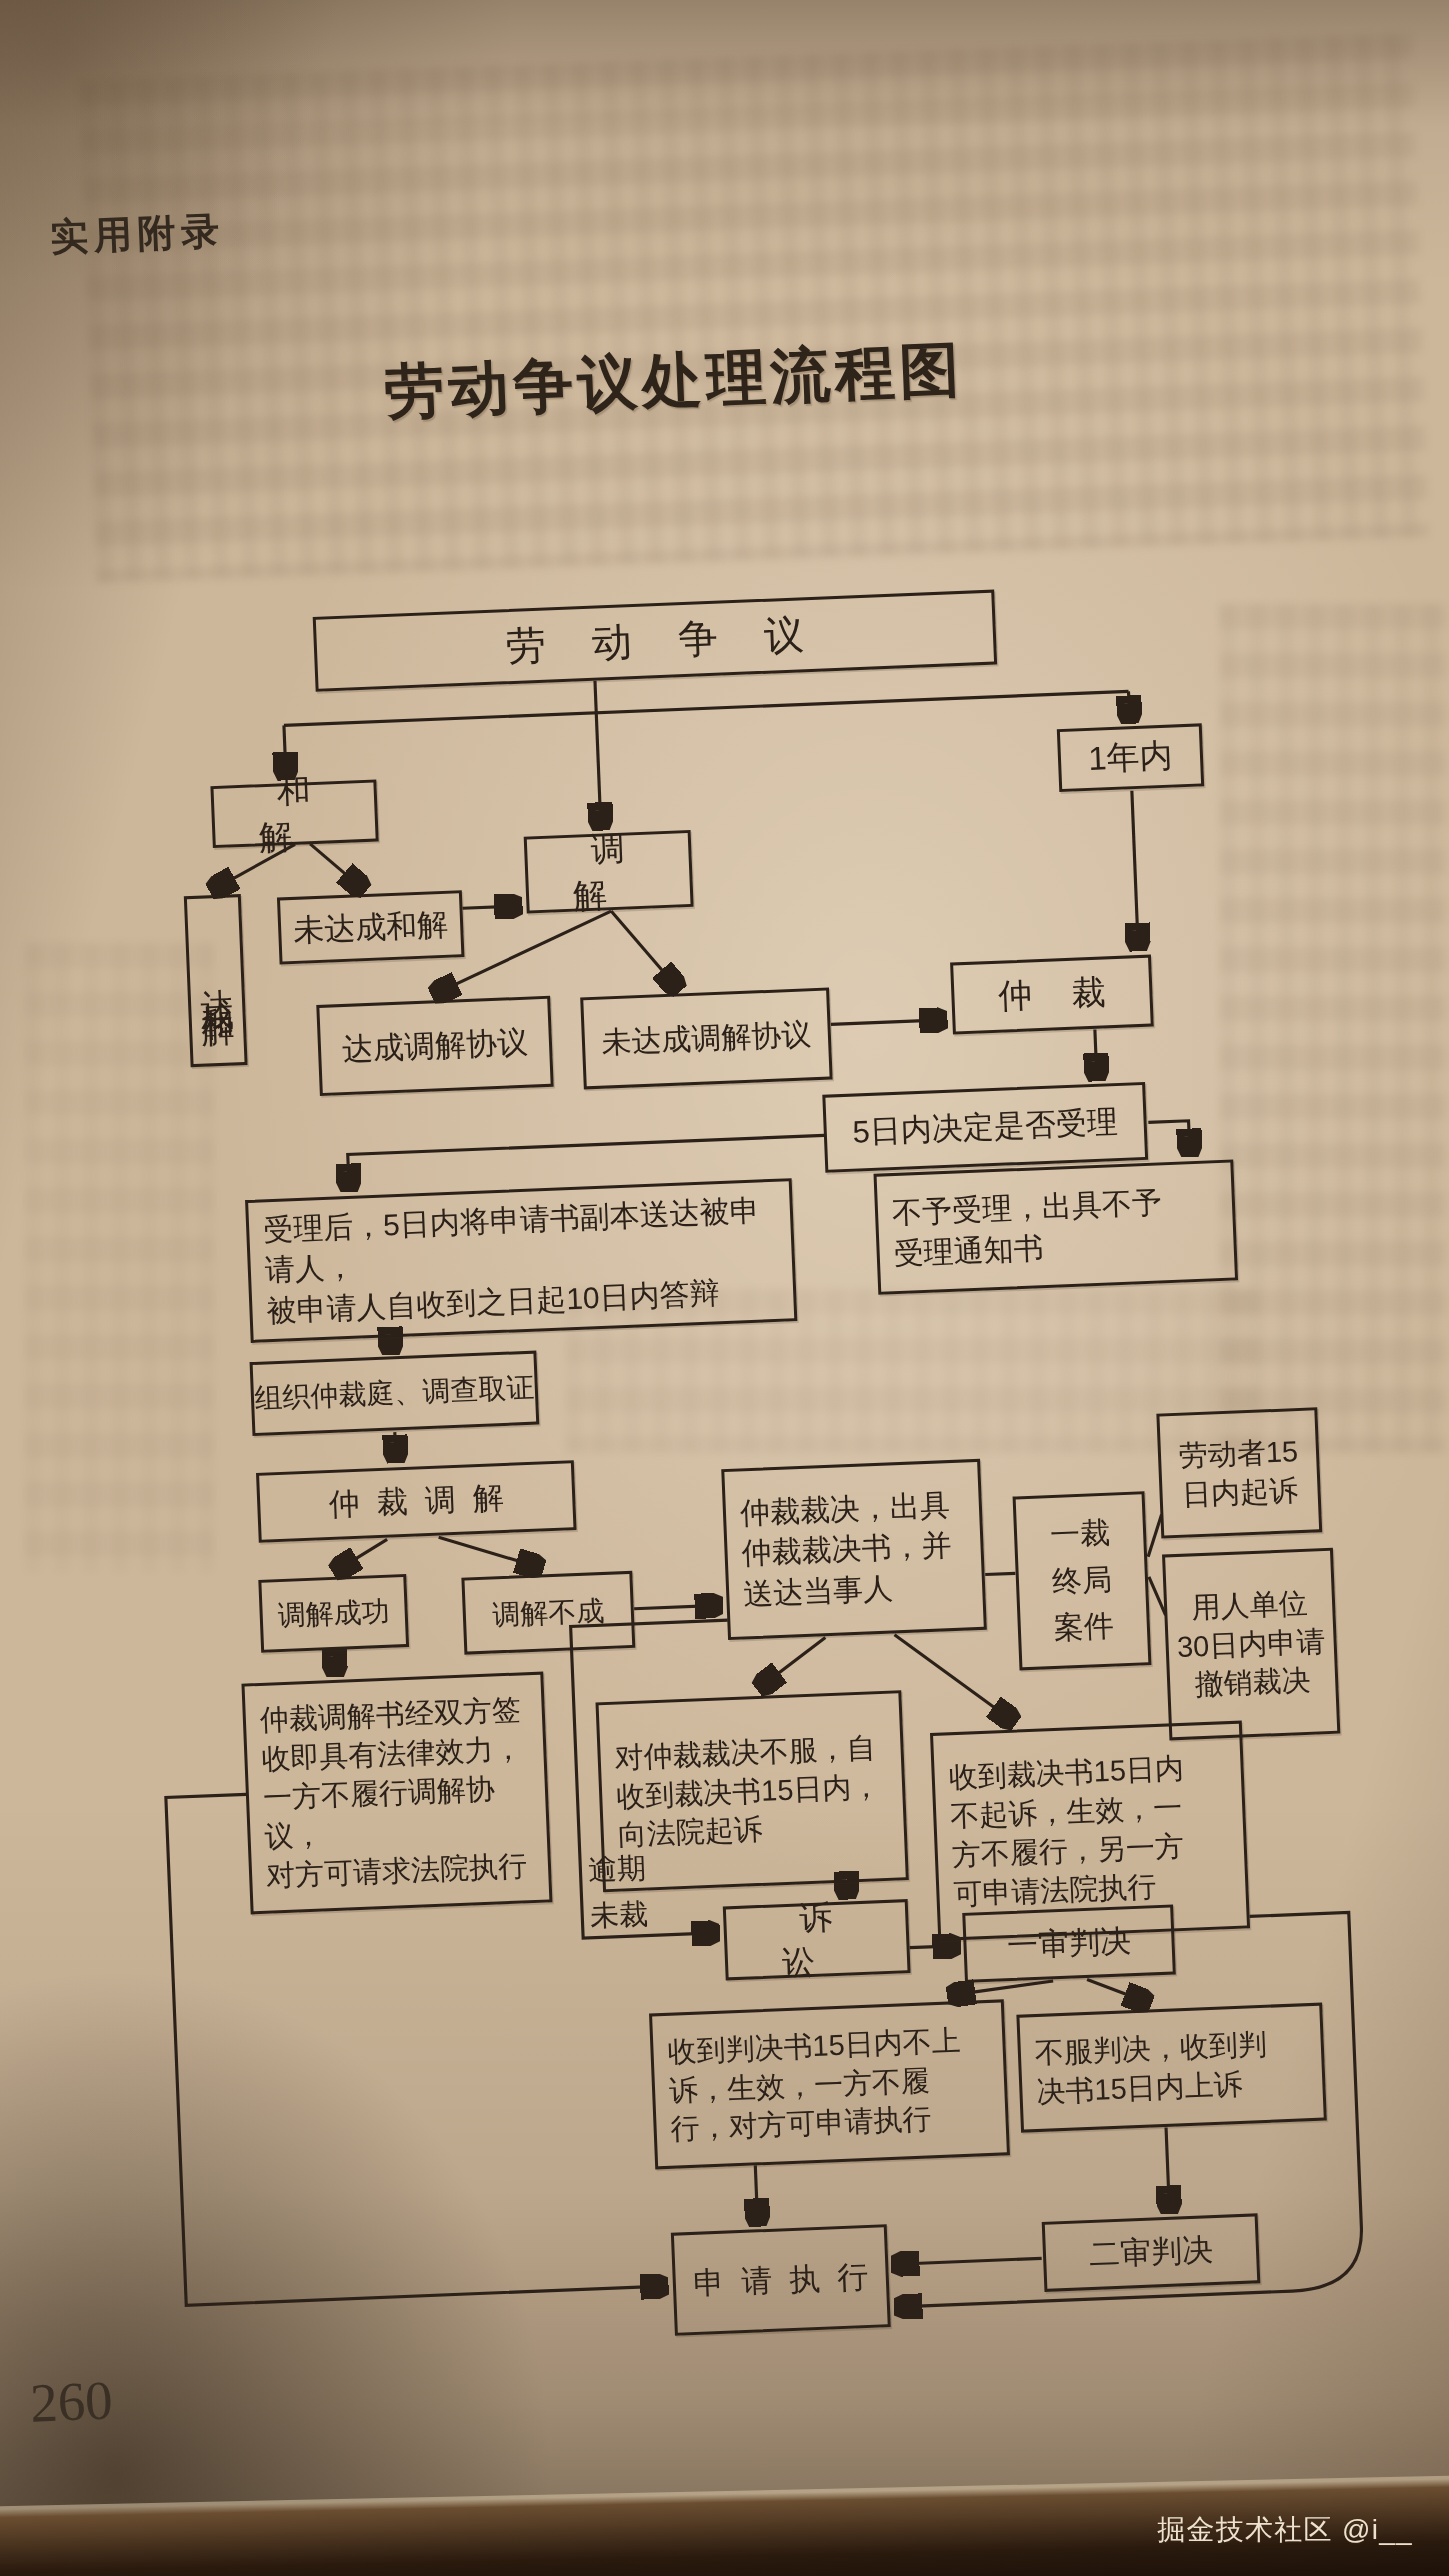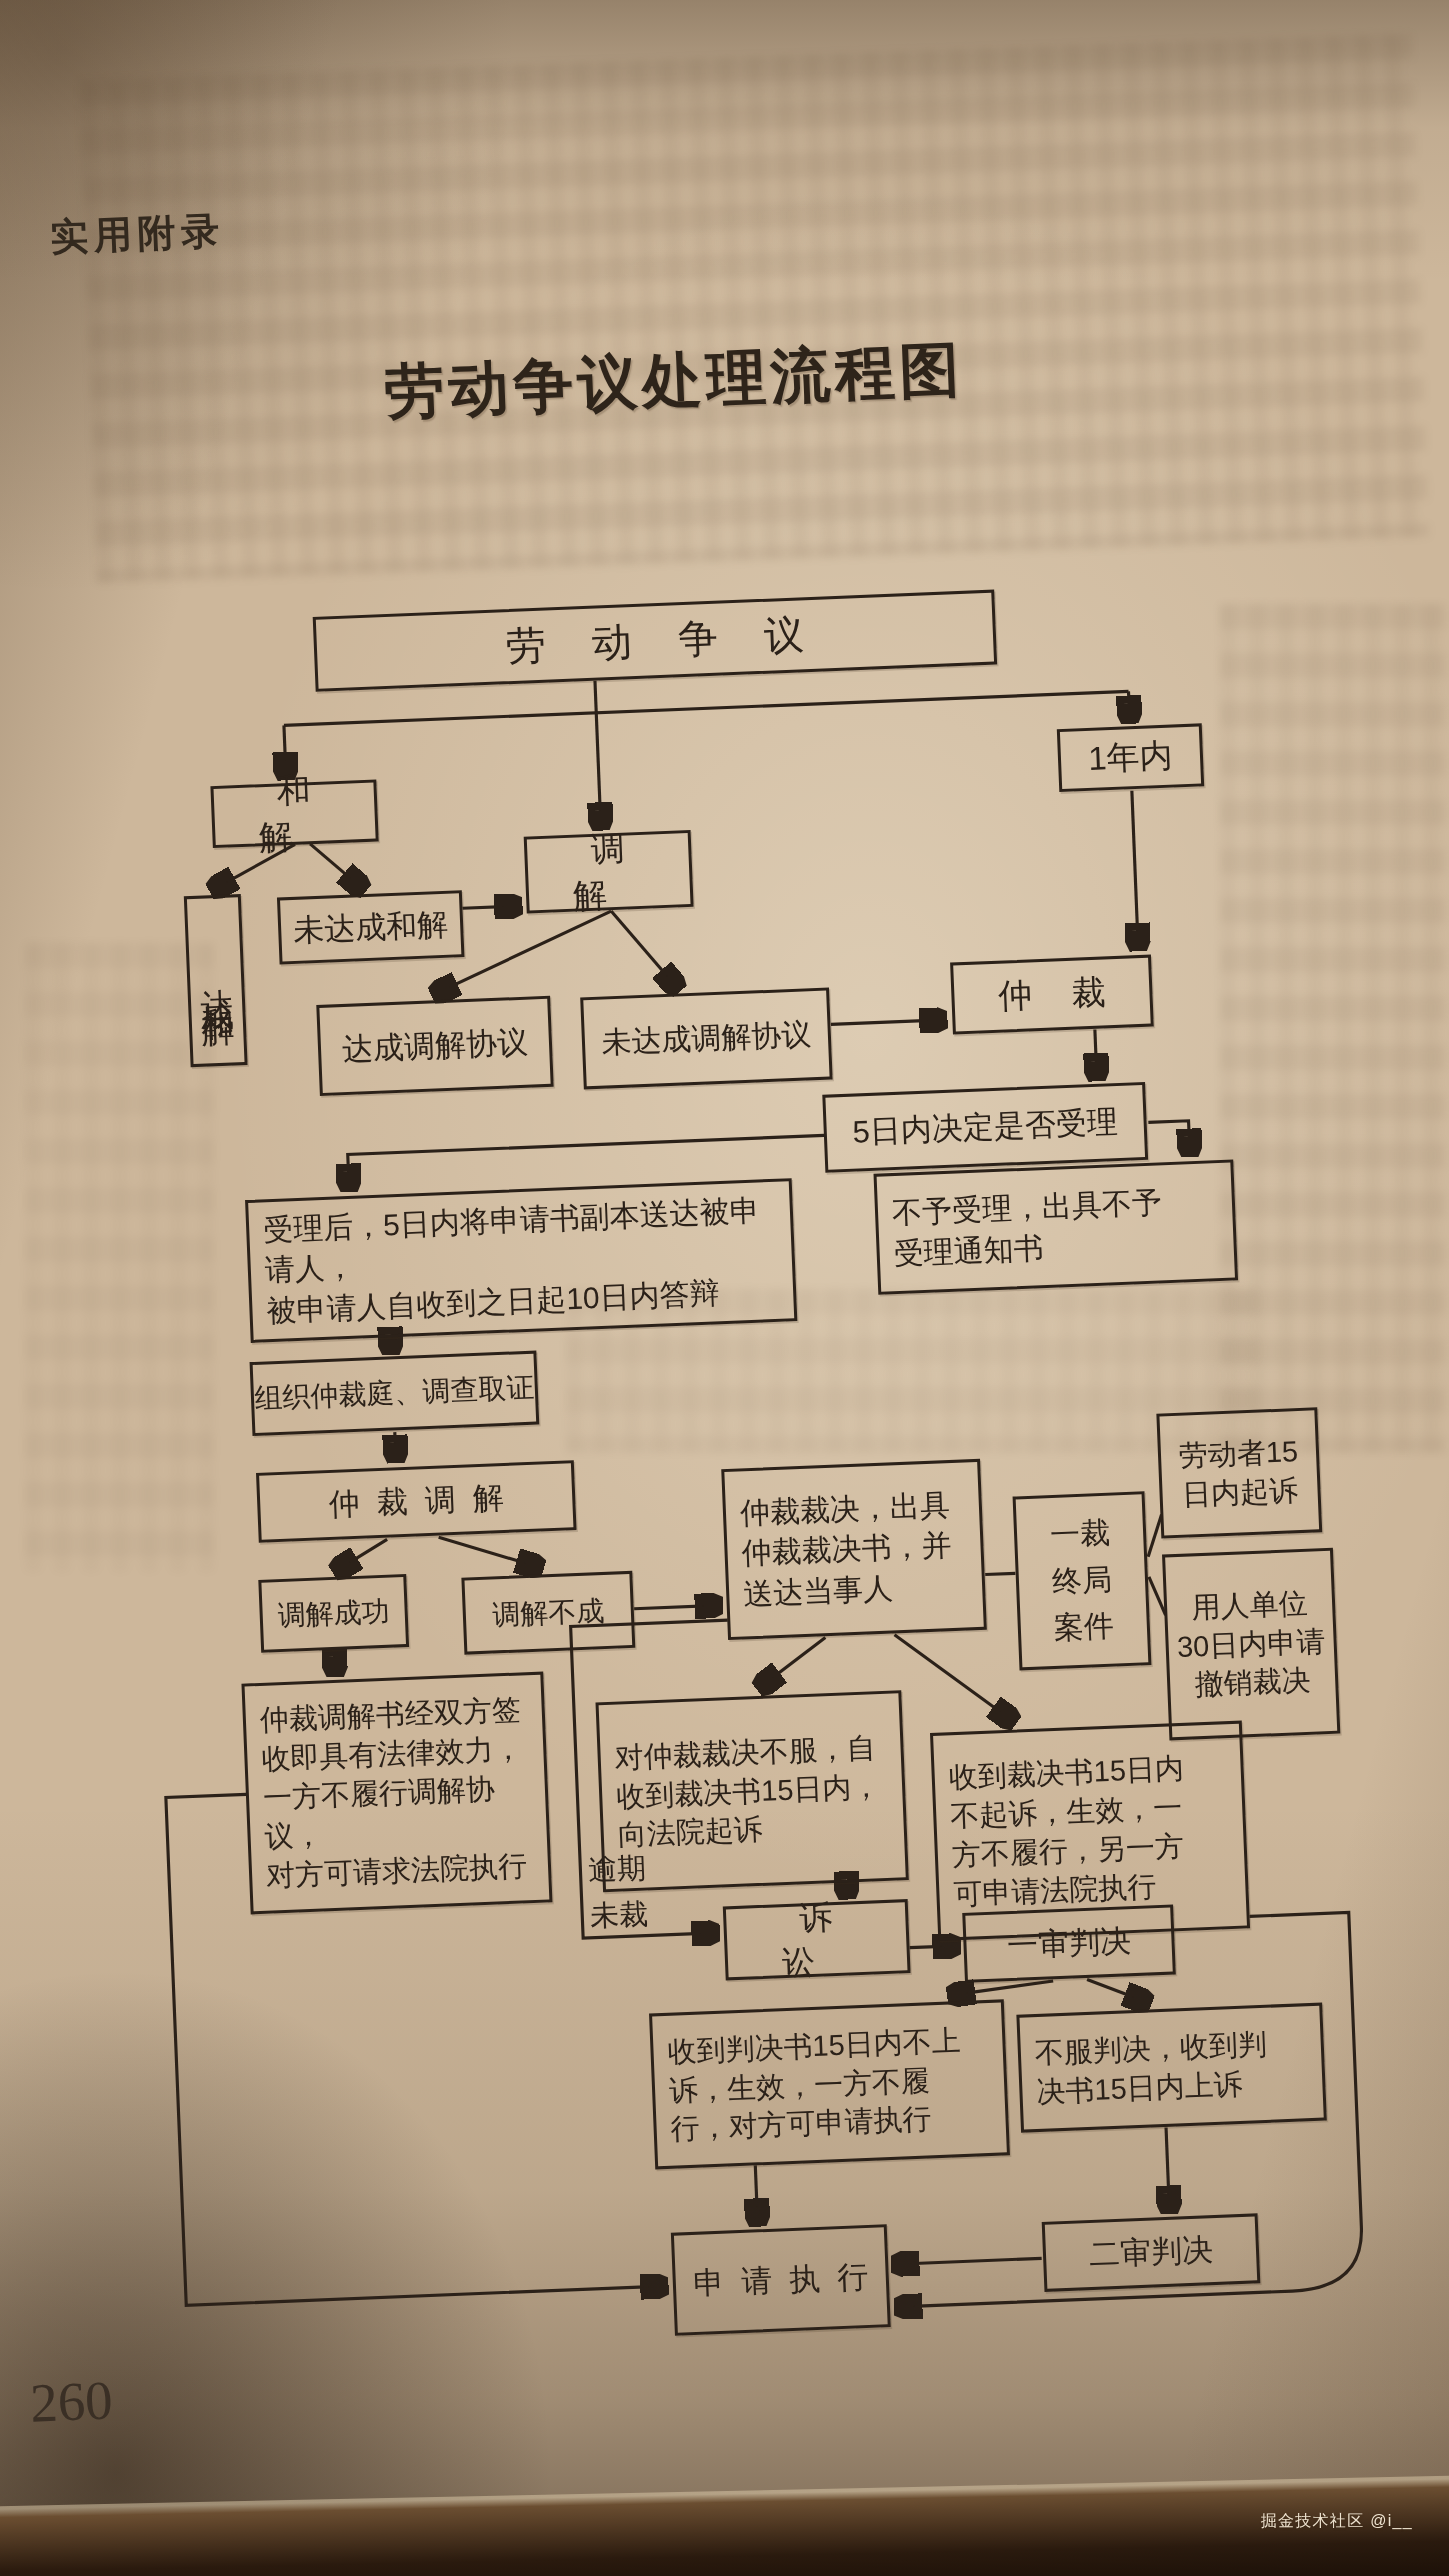--- a/index.html
+++ b/index.html
@@ -66,21 +66,21 @@
     background:linear-gradient(180deg, rgba(214,196,164,.55) 0 3.1px, #6b4e31 11.3px, #2a1a0e 55%, #150c05 100%);
     transform:rotate(-1.2deg); transform-origin:left bottom;
   }
   .vignette{
     position:absolute; inset:0; pointer-events:none;
     background:
       radial-gradient(130% 115% at 50% 45%, rgba(0,0,0,0) 78%, rgba(40,26,12,.30) 100%);
   }
   .watermark{
     position:absolute; right:36px; top:2511px;
-    font-size:16px; color:#f7ecd9; letter-spacing:1.3px;
+    font-size:28px; color:#f7ecd9; letter-spacing:1.3px;
     text-shadow:0.6px 1.3px 1.9px rgba(60,40,20,.8); opacity:.95;
   }
 </style>
 </head>
 <body>
 
 <div class="photo">
   <div class="paper-bg"></div>
 
   <div class="bleed" style="left:88px; top:57px; width:1333px; height:503px; opacity:.55; transform:rotate(-2deg);"></div>

